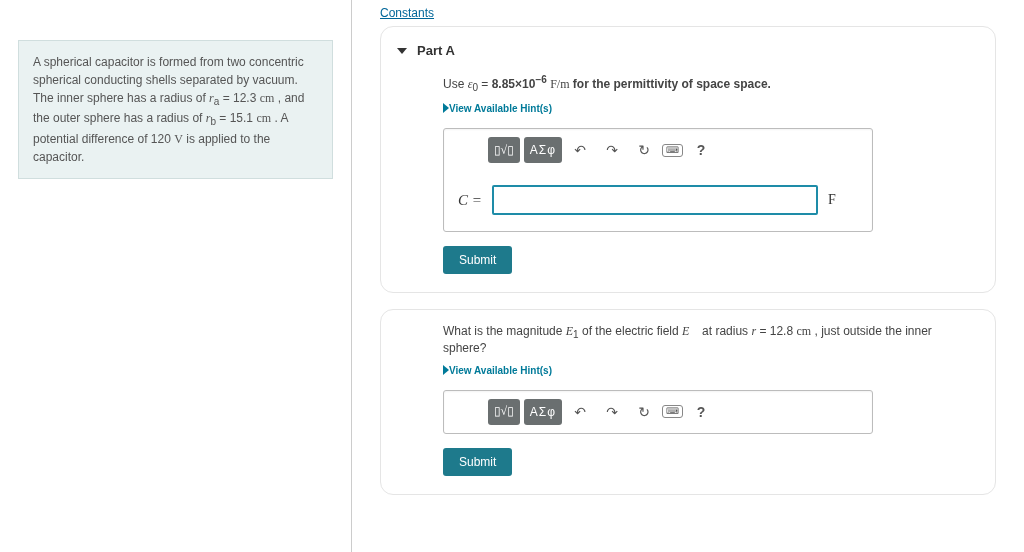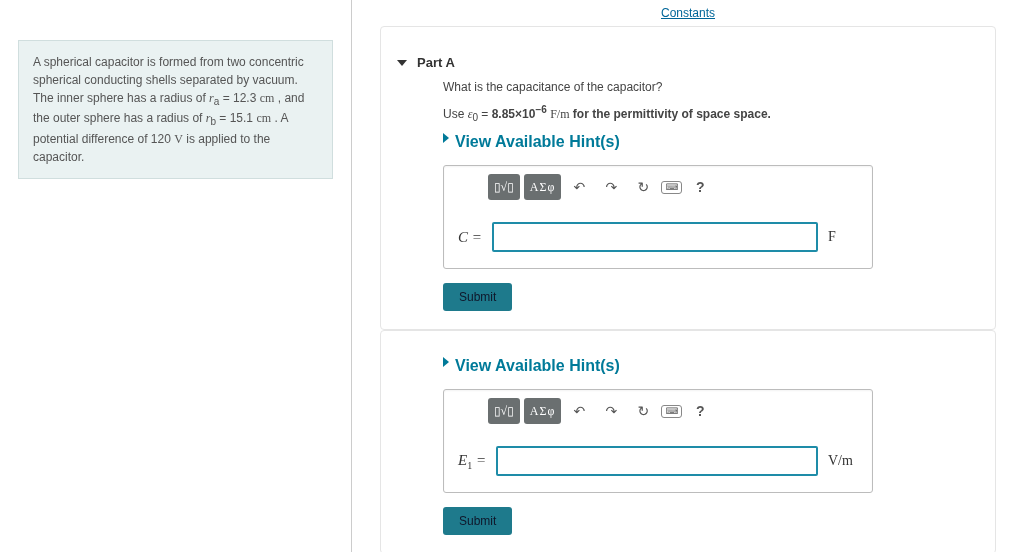--- a/index.html
+++ b/index.html
@@ -27,34 +27,35 @@
     padding: 12px 14px;
     line-height: 1.5;
     color: #555;
   }
   .right-col {
     flex: 1;
     padding: 0 28px 0 28px;
     position: relative;
   }
   .constants {
-    text-align: center;
+    text-align: left;
     padding-top: 6px;
     padding-bottom: 6px;
   }
   .constants a {
     color: #006699;
     text-decoration: underline;
     font-size: 12px;
   }
   .part-block {
     border: 1px solid #e5e5e5;
-    border-radius: 4px;
+    border-radius: 13px;
     background: #fff;
-    padding: 26px 16px 18px 16px;
+    margin-bottom: 16px;
+    padding: 14px 16px 18px 16px;
   }
   .part-header {
     display: flex;
     align-items: center;
     gap: 10px;
     padding: 2px 0 10px 0;
   }
   .caret {
     width: 0; height: 0;
     border-left: 5px solid transparent;
@@ -70,24 +71,23 @@
     padding-left: 46px;
     padding-right: 10px;
   }
   .question-line {
     color: #444;
     margin-bottom: 10px;
   }
   .hints {
     color: #007a99;
     font-weight: bold;
-    font-size: 16px;
+    font-size: 10px;
     display: flex;
     align-items: flex-start;
-    gap: 6px;
     margin-bottom: 14px;
     cursor: pointer;
   }
   .hints .tri {
     width: 0; height: 0;
     border-top: 5px solid transparent;
     border-bottom: 5px solid transparent;
     border-left: 6px solid #007a99;
   }
   .answer-box {
@@ -108,21 +108,21 @@
     border-radius: 3px;
     height: 26px;
     min-width: 30px;
     display: inline-flex;
     align-items: center;
     justify-content: center;
     font-size: 12px;
     padding: 0 6px;
     font-family: "Georgia", serif;
   }
-  .tool-btn.greek { font-family: Liberation Serif, serif; letter-spacing: 1px; }
+  .tool-btn.greek { font-family: Liberation Sans, sans-serif; letter-spacing: 1px; }
   .tool-icon {
     color: #555;
     height: 26px;
     width: 28px;
     display: inline-flex;
     align-items: center;
     justify-content: center;
     border-radius: 3px;
     font-size: 14px;
   }
@@ -163,21 +163,21 @@
     outline: none;
   }
   .unit-label {
     font-size: 14px;
     font-family: Georgia, serif;
     color: #333;
     min-width: 30px;
   }
   .submit-btn {
     background: #1e7a8c;
-    color: #0f172a;
+    color: #ffffff;
     border: none;
     border-radius: 3px;
     padding: 7px 16px;
     font-size: 12px;
     margin-top: 14px;
     cursor: pointer;
   }
   .serif-i { font-family: Georgia, serif; font-style: italic; }
   .rm { font-style: normal; font-family: Liberation Serif, serif; }
 </style>
@@ -193,21 +193,20 @@
     <div class="constants">
       <a href="#">Constants</a>
     </div>
 
     <div class="part-block">
       <div class="part-header">
         <span class="caret"></span>
         <span class="part-title">Part A</span>
       </div>
       <div class="part-body">
-        <div class="question-line">What is the capacitance of the capacitor?</div>
         <div class="question-line" style="margin-top:6px">Use <span class="serif-i">ε</span><sub>0</sub> = <b>8.85×10<sup>−6</sup></b> <span class="rm">F/m</span> <b>for the permittivity of space space.</b></div>
         <div class="hints">
           <span class="tri"></span>
           <span>View Available Hint(s)</span>
         </div>
 
         <div class="answer-box">
           <div class="toolbar">
             <span class="tool-btn">▯√▯</span>
             <span class="tool-btn greek">ΑΣφ</span>
@@ -223,40 +222,36 @@
             <span class="unit-label">F</span>
           </div>
         </div>
 
         <button class="submit-btn">Submit</button>
       </div>
     </div>
 
     <div class="part-block">
       <div class="part-body">
+        <div class="question-line">What is the magnitude <span class="serif-i">E</span><sub>1</sub> of the electric field <span class="serif-i">E⃗</span> at radius <span class="serif-i">r</span> = 12.8 <span class="rm">cm</span> , just outside the inner sphere?</div>
         <div class="hints">
           <span class="tri"></span>
           <span>View Available Hint(s)</span>
         </div>
 
         <div class="answer-box">
           <div class="toolbar">
             <span class="tool-btn">▯√▯</span>
             <span class="tool-btn greek">ΑΣφ</span>
             <span class="tool-icon">↶</span>
             <span class="tool-icon">↷</span>
             <span class="tool-icon">↻</span>
             <span class="tool-icon kbd">⌨</span>
             <span class="tool-icon q">?</span>
           </div>
-          <div class="answer-row">
-            <span class="var-label"><span class="serif-i">E</span><sub>1</sub> =</span>
-            <input class="answer-input" type="text" style="">
-            <span class="unit-label">V/m</span>
-          </div>
         </div>
 
         <button class="submit-btn">Submit</button>
       </div>
     </div>
 
   </div>
 </div>
 
 </body></html>

